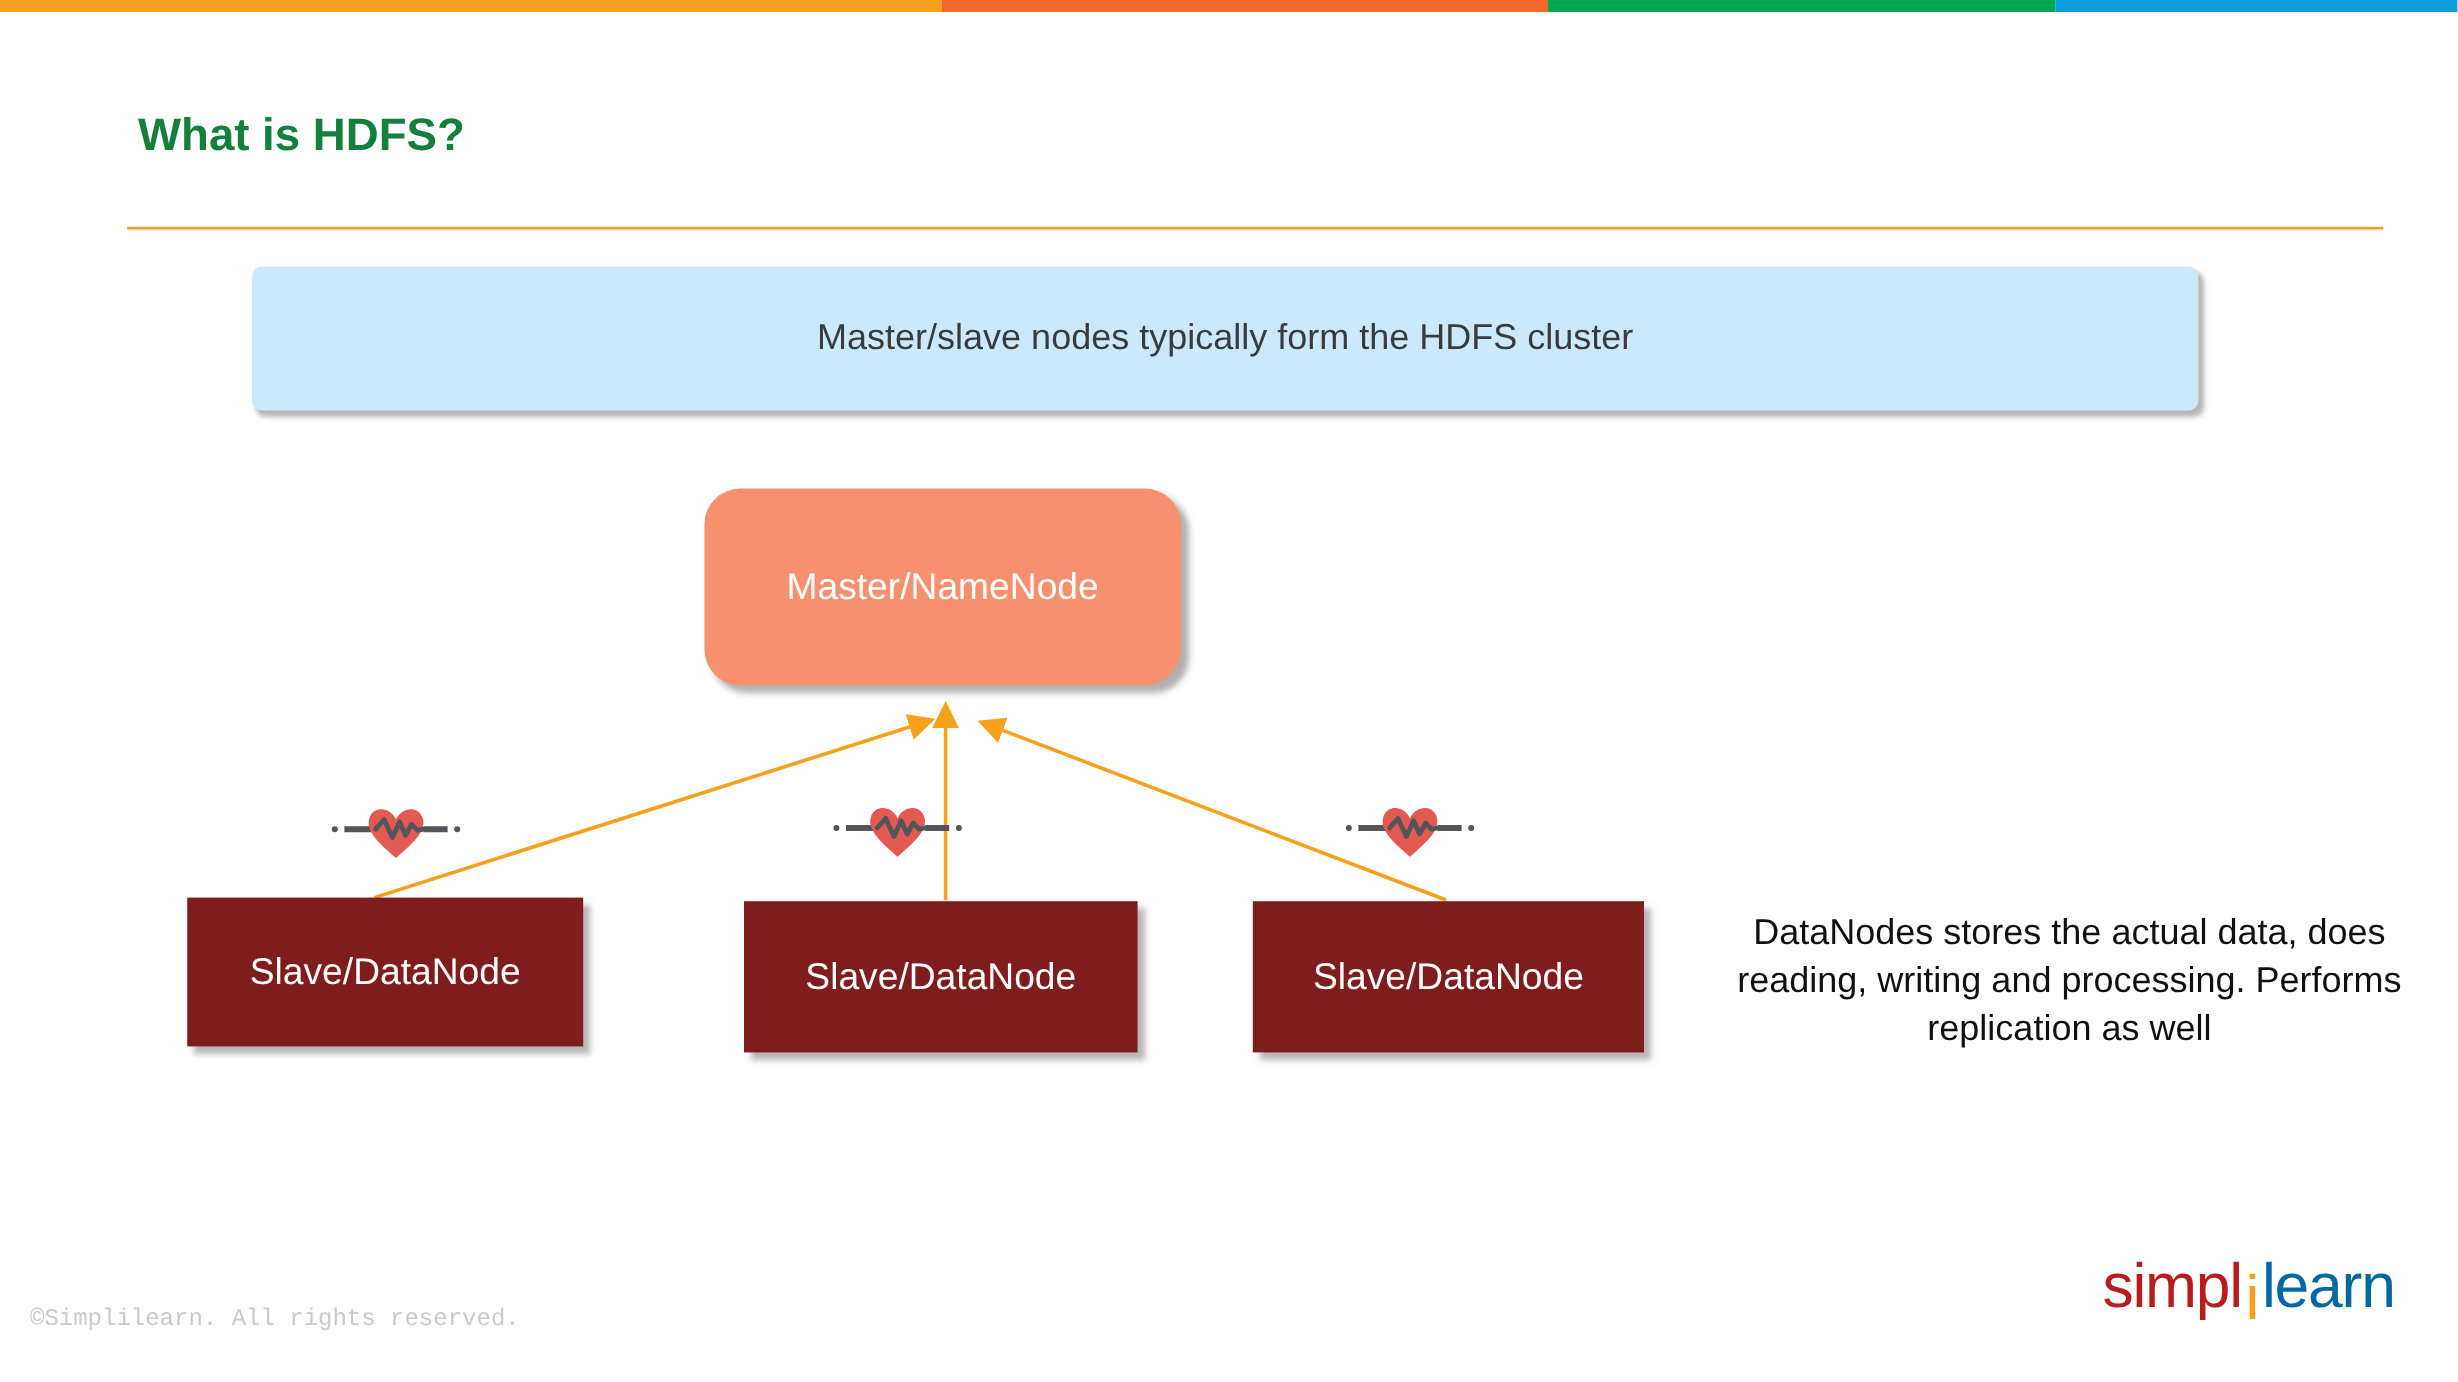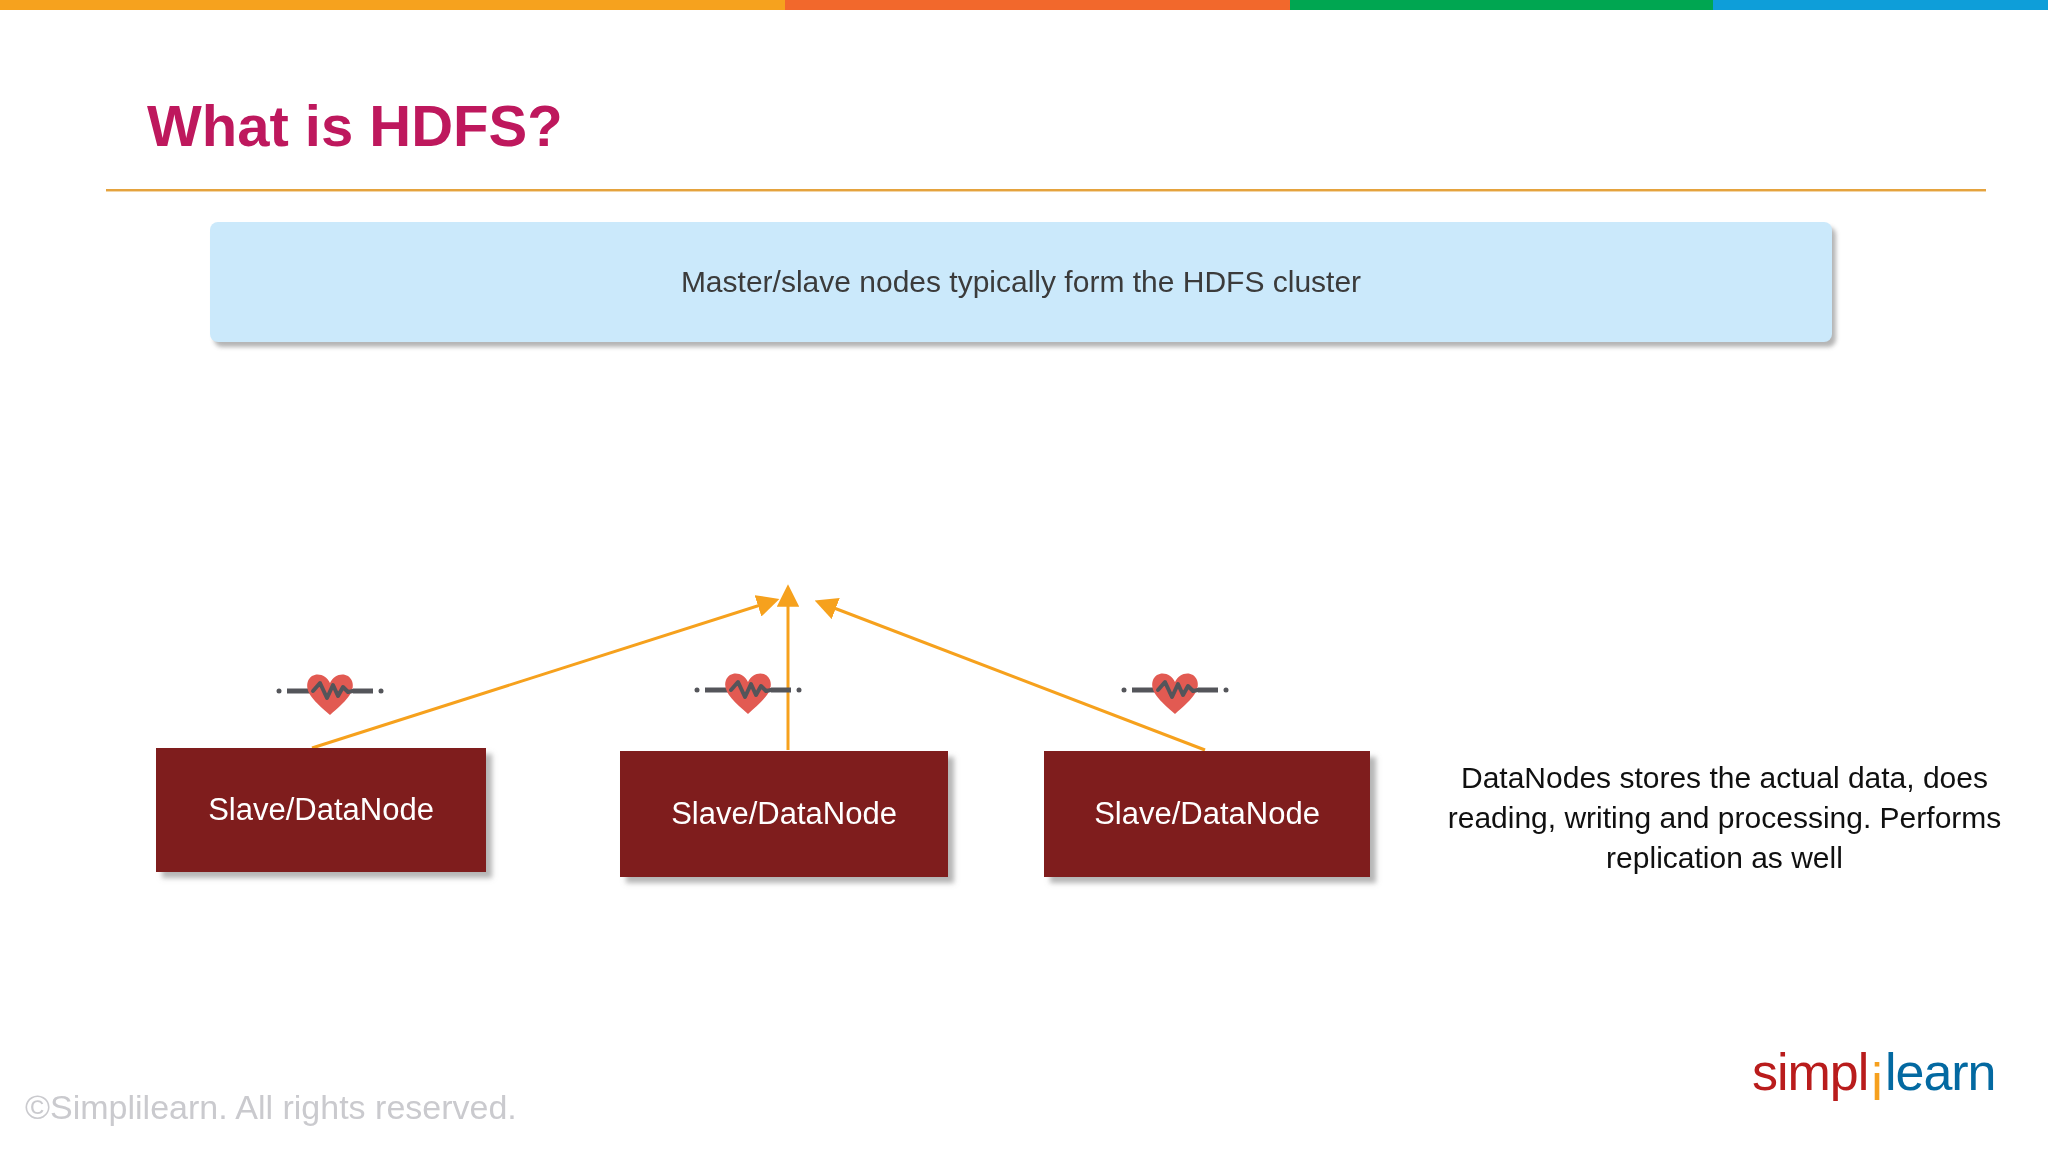--- a/index.html
+++ b/index.html
@@ -23,24 +23,23 @@
     display: flex;
   }
   .topbar .seg1 { width: 785px;  background: #F6A21E; }
   .topbar .seg2 { width: 505px;  background: #F2682C; }
   .topbar .seg3 { width: 423px;  background: #00A651; }
   .topbar .seg4 { width: 335px;  background: #0E9ED9; }
 
   
   .title {
     position: absolute; left: 115px; top: 92px;
-    font-size: 58px; font-weight: bold;
-    color: #be185d;
+    font-size: 38px; font-weight: bold;
+    color: #15803d;
     letter-spacing: 0px;
-    margin-left: 32px;
   }
   .title-rule {
     position: absolute; left: 106px; top: 189px;
     width: 1880px; height: 2px;
     background: #E5A33E;
     box-shadow: 0 1px 0 rgba(229,163,62,0.45);
   }
 
   
   .banner {
@@ -100,21 +99,21 @@
     position: absolute;
     width: 110px; height: 64px;
   }
   .hb-1 { left: 275px;  top: 661px; }
   .hb-2 { left: 693px;  top: 660px; }
   .hb-3 { left: 1120px; top: 660px; }
 
   
   .copyright {
     position: absolute; left: 25px; top: 1088px;
-    font-size: 34px; color: #CACACE;
+    font-size: 20px; color: #CACACE; font-family: Liberation Mono, monospace;
   }
 
   
   .logo {
     position: absolute; left: 1752px; top: 1042px;
     font-size: 52px;
     font-weight: 500;
     letter-spacing: -1px;
     white-space: nowrap;
   }
@@ -150,20 +149,23 @@
     <defs>
       <marker id="arrowhead" viewBox="0 0 10 10" refX="7" refY="5" markerWidth="7.5" markerHeight="7.5" orient="auto-start-reverse">
         <path d="M0,0 L10,5 L0,10 z" fill="#F6A11D"></path>
       </marker>
     </defs>
     <line x1="312" y1="748" x2="773" y2="601" stroke="#F6A11D" stroke-width="3" marker-end="url(#arrowhead)"></line>
     <line x1="788" y1="750" x2="788" y2="591" stroke="#F6A11D" stroke-width="3" marker-end="url(#arrowhead)"></line>
     <line x1="1205" y1="750" x2="821" y2="603" stroke="#F6A11D" stroke-width="3" marker-end="url(#arrowhead)"></line>
   </svg>
 
+  <div class="master-node">
+    <span class="node-label">Master/NameNode</span>
+  </div>
 
 
   <svg class="heartbeat hb-1" viewBox="0 0 110 64" xmlns="http://www.w3.org/2000/svg" aria-hidden="true">
     <circle cx="4" cy="30" r="2.5" fill="#54555A"></circle>
     <line x1="12" y1="30" x2="38" y2="30" stroke="#54555A" stroke-width="5"></line>
     <path d="M55,22 C51,12 37,10 33,20 C29,31 40,41 55,54 C70,41 81,31 77,20 C73,10 59,12 55,22 Z" fill="#E25A52"></path>
     <polyline points="38,30 45,22 52,37 58,24 63,35 68,26 73,31 78,30" fill="none" stroke="#54555A" stroke-width="4" stroke-linejoin="round" stroke-linecap="round"></polyline>
     <line x1="78" y1="30" x2="98" y2="30" stroke="#54555A" stroke-width="5"></line>
     <circle cx="106" cy="30" r="2.5" fill="#54555A"></circle>
   </svg>

